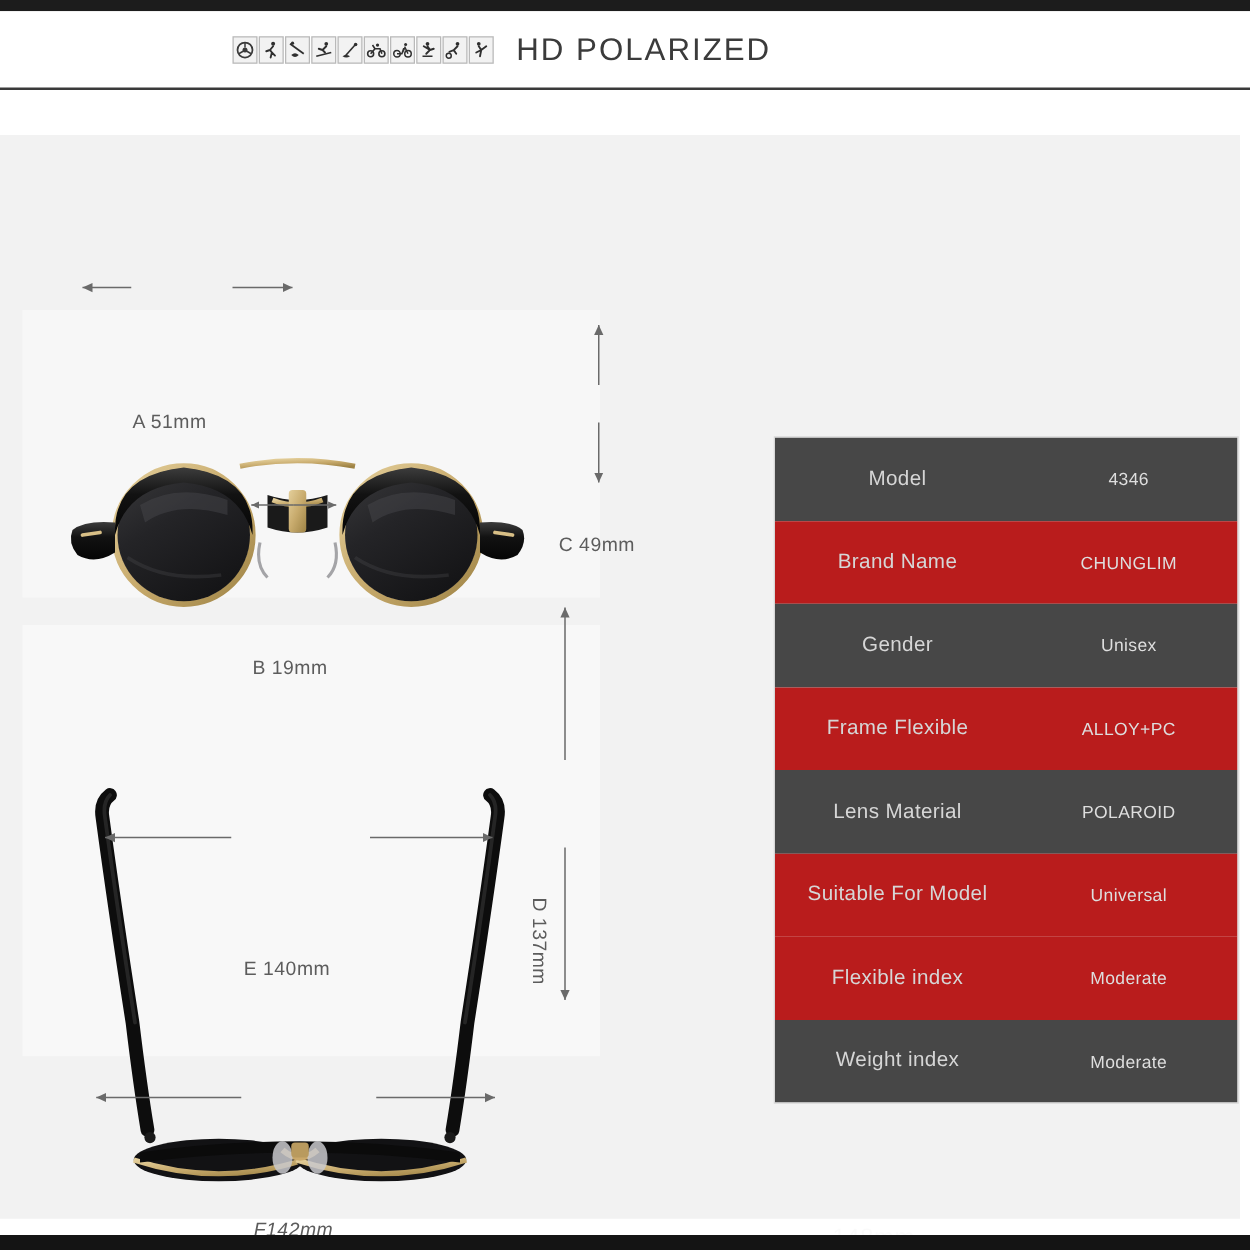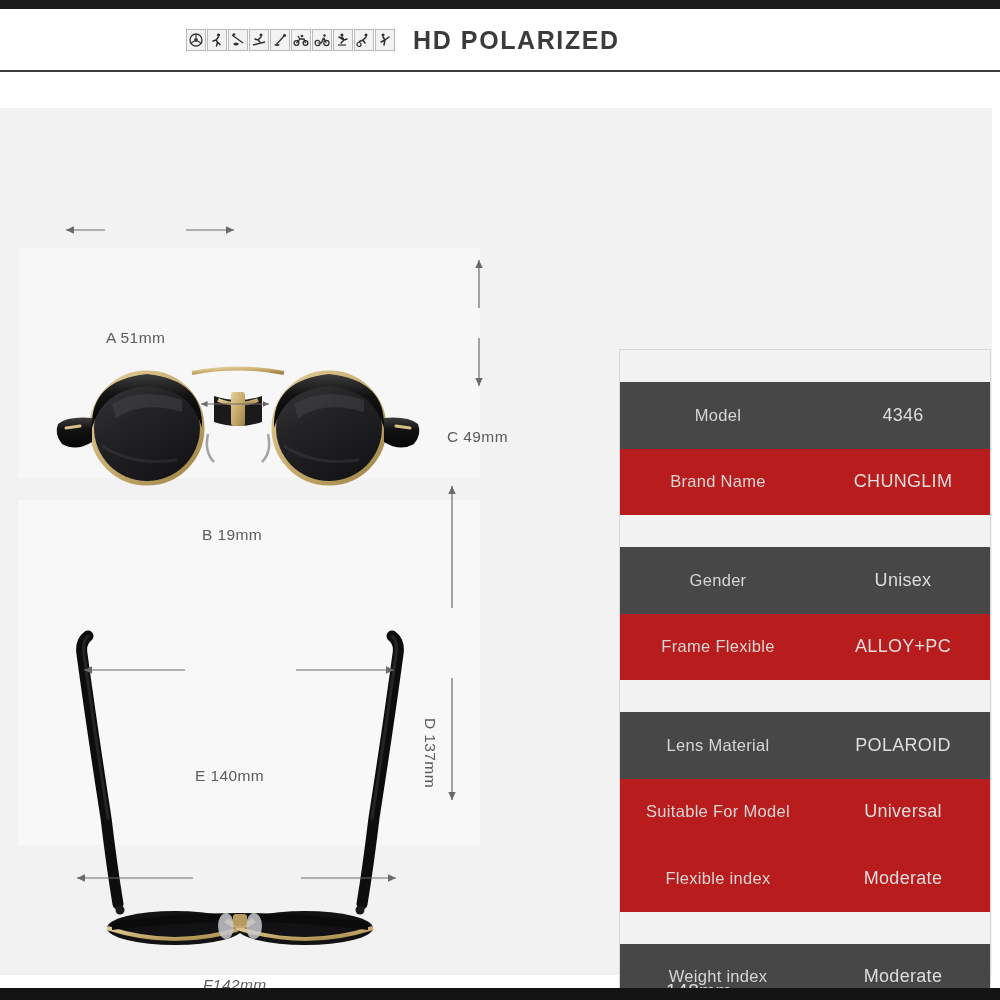--- a/index.html
+++ b/index.html
@@ -68,21 +68,21 @@
     background: #f2f2f2;
     display: flex;
     align-items: center;
     justify-content: center;
     overflow: hidden;
   }
   .sport-icon svg { display: block; }
 
   .header-title {
     font-size: 25px;
-    font-weight: bold;
+    font-weight: normal;
     letter-spacing: 1.6px;
     color: #3b3b3b;
   }
 
   
   .body-area {
     position: absolute;
     left: 0; top: 108px;
     width: 992px; height: 867px;
     background: #f2f2f2;
@@ -129,34 +129,34 @@
     left: 619px; top: 241px;
     width: 372px;
     border: 1px solid #d8d8d8;
     overflow: hidden;
   }
   .spec-row {
     display: flex;
     align-items: center;
     height: 66.5px;
   }
-  .spec-row.odd  { background: #474747; margin-top: 32px; }
+  .spec-row.odd  { background: #474747; }
   .spec-row.even { background: #b91c1c; }
   .spec-key {
     flex: 0 0 196px;
     text-align: center;
     color: #d6d6d6;
     font-size: 16.5px;
     letter-spacing: 0.3px;
   }
   .spec-val {
     flex: 1;
     text-align: center;
     color: #dedede;
-    font-size: 18px;
+    font-size: 14px;
     letter-spacing: 0.3px;
   }
 
   .ghost-note {
     position: absolute;
     left: 666px; top: 872px;
     font-size: 19px;
     color: #fafafa;
     letter-spacing: 0.5px;
     opacity: 0.85;

